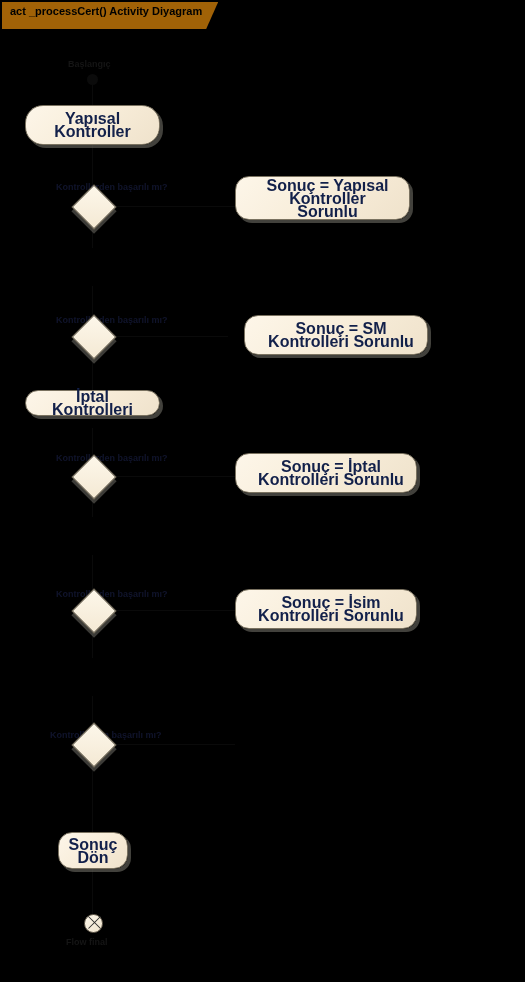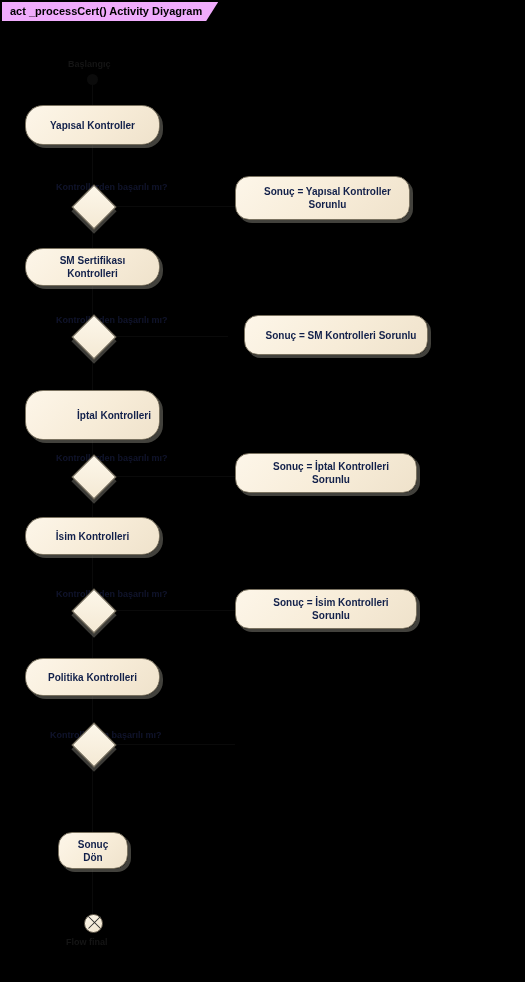--- a/index.html
+++ b/index.html
@@ -21,39 +21,39 @@
     left: 0; top: 0;
     width: 525px; height: 982px;
     background: #000000;
   }
 
   .title-tab {
     position: absolute;
     left: 2px;
     top: 2px;
     height: 19px;
-    background: #f0abfc;
+    background: #a16207;
     color: #000000;
     font-size: 11px;
     font-weight: bold;
     line-height: 19px;
-    padding: 0 16px 0 8px;
+    padding: 0 16px 8px 8px;
     white-space: nowrap;
     clip-path: polygon(0 0, 100% 0, calc(100% - 12px) 100%, 0 100%);
   }
 
   
   .node {
     position: absolute;
     box-sizing: border-box;
     background: linear-gradient(135deg, #fdf6e9 0%, #f7ecd8 55%, #efe2cb 100%);
     border: 1px solid #7a7260;
     border-radius: 18px;
     color: #12204a;
-    font-size: 10px;
+    font-size: 16px;
     font-weight: bold;
     text-align: center;
     display: flex;
     align-items: center;
     justify-content: center;
     line-height: 13px;
     padding: 0 8px;
     box-shadow: 3px 3px 0 rgba(120,118,110,0.55);
     z-index: 4;
   }
@@ -153,68 +153,59 @@
   <div class="flow-line h" style="left:107px; top:206px; width:128px;"></div>
   <div class="flow-line v" style="left:92px; top:222px; height:26px;"></div>
 
   <div class="node result-node" style="left:235px; top:176px; width:175px; height:44px;">
     <span>
       <span>Sonuç = Yapısal Kontroller</span><br>
       <span>Sorunlu</span>
     </span>
   </div>
 
-  <div class="node" style="left:25px; top:248px; width:135px; height:38px;">
-    <span>SM  Sertifikası Kontrolleri</span>
-  </div>
   <div class="flow-line v" style="left:92px; top:286px; height:35px;"></div>
 
   <div class="faint-label blueish" style="left:56px; top:315px;">Kontrollerden başarılı mı?</div>
   <div class="diamond" style="left:78px; top:321px;"></div>
 
   <div class="flow-line h" style="left:107px; top:336px; width:121px;"></div>
   <div class="flow-line v" style="left:92px; top:352px; height:38px;"></div>
 
   <div class="node result-node" style="left:244px; top:315px; width:184px; height:40px;">
     <span>Sonuç = SM Kontrolleri Sorunlu</span>
   </div>
 
-  <div class="node" style="left:25px; top:390px; width:135px; height:50px;justify-content:flex-end;">
+  <div class="node" style="left:25px; top:390px; width:135px; height:26px;justify-content:flex-end;">
     <span>İptal Kontrolleri</span>
   </div>
   <div class="flow-line v" style="left:92px; top:428px; height:33px;"></div>
 
   <div class="faint-label blueish" style="left:56px; top:453px;">Kontrollerden başarılı mı?</div>
   <div class="diamond" style="left:78px; top:461px;"></div>
 
   <div class="flow-line h" style="left:107px; top:476px; width:128px;"></div>
   <div class="flow-line v" style="left:92px; top:492px; height:25px;"></div>
 
   <div class="node result-node" style="left:235px; top:453px; width:182px; height:40px;">
     <span>Sonuç = İptal Kontrolleri Sorunlu</span>
   </div>
 
-  <div class="node" style="left:25px; top:517px; width:135px; height:38px;">
-    <span>İsim Kontrolleri</span>
-  </div>
   <div class="flow-line v" style="left:92px; top:555px; height:35px;"></div>
 
   <div class="faint-label blueish" style="left:56px; top:589px;">Kontrollerden başarılı mı?</div>
   <div class="diamond" style="left:78px; top:595px;"></div>
 
   <div class="flow-line h" style="left:107px; top:610px; width:128px;"></div>
   <div class="flow-line v" style="left:92px; top:626px; height:32px;"></div>
 
   <div class="node result-node" style="left:235px; top:589px; width:182px; height:40px;">
     <span>Sonuç = İsim Kontrolleri Sorunlu</span>
   </div>
 
-  <div class="node" style="left:25px; top:658px; width:135px; height:38px;">
-    <span>Politika Kontrolleri</span>
-  </div>
   <div class="flow-line v" style="left:92px; top:696px; height:33px;"></div>
 
   <div class="faint-label blueish" style="left:50px; top:730px;">Kontrollerden başarılı mı?</div>
   <div class="diamond" style="left:78px; top:729px;"></div>
 
   <div class="flow-line h" style="left:107px; top:744px; width:128px;"></div>
   <div class="flow-line v" style="left:92px; top:760px; height:72px;"></div>
 
 
   <div class="node small-radius" style="left:58px; top:832px; width:70px; height:37px;">

